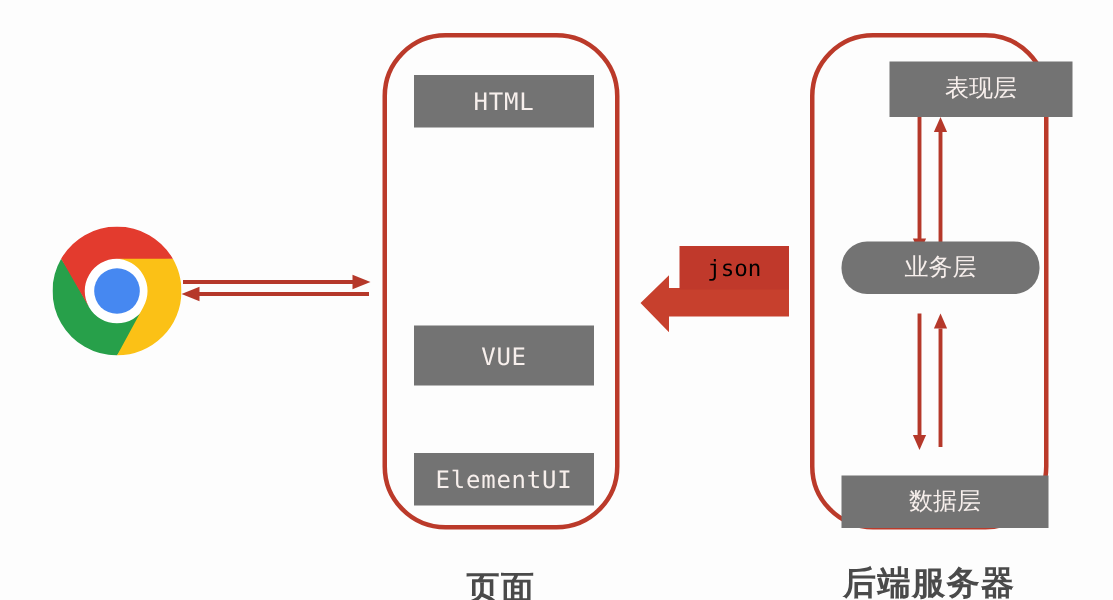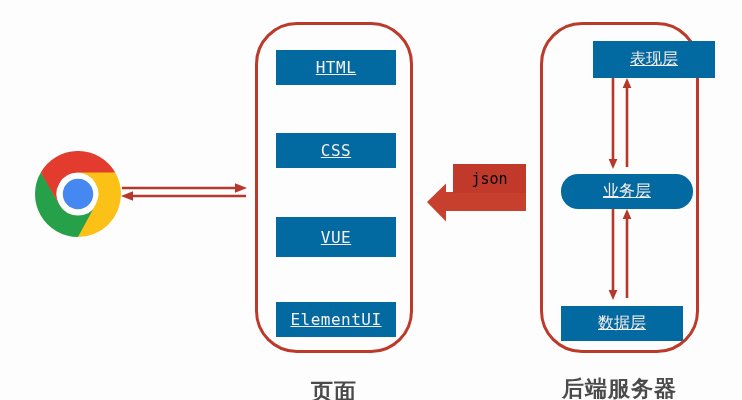--- a/index.html
+++ b/index.html
@@ -17,27 +17,26 @@
     position: absolute;
     border: 3px solid #bb3a2a;
     border-radius: 42px;
     background: transparent;
     box-sizing: border-box;
   }
 
   
   .redbox {
     position: absolute;
-    background: #0369a1;
+    background: #737373;
     color: #f7efec;
     display: flex;
     align-items: center;
     justify-content: center;
     box-sizing: border-box;
-    text-decoration: underline;
   }
   .code-font {
     font-family: "DejaVu Sans Mono", "Liberation Mono", monospace;
     font-size: 16px;
     letter-spacing: 0.5px;
   }
   .cjk-font {
     font-family: "DejaVu Sans", "Liberation Sans", sans-serif;
     font-size: 16px;
   }
@@ -120,28 +119,27 @@
       <polygon points="613,300 608.6,290 617.4,290" fill="#b5382a"></polygon>
     </g>
     <g>
       <line x1="627" y1="219" x2="627" y2="298" stroke="#b5382a" stroke-width="2.6"></line>
       <polygon points="627,209 622.6,219 631.4,219" fill="#b5382a"></polygon>
     </g>
   </svg>
 
   <div class="panel" style="left:255px; top:22px; width:158px; height:331px;">
     <div class="redbox code-font" style="left:18px; top:25px; width:120px; height:35px;">HTML</div>
-    <div class="redbox code-font" style="left:18px; top:108px; width:120px; height:35px;">CSS</div>
     <div class="redbox code-font" style="left:18px; top:192px; width:120px; height:40px;">VUE</div>
     <div class="redbox code-font" style="left:18px; top:277px; width:120px; height:35px; font-size:16px;">ElementUI</div>
   </div>
   <div class="caption" style="left:255px; top:377px; width:158px;">页面</div>
 
   <div class="json-label">json</div>
 
   <div class="panel" style="left:540px; top:22px; width:159px; height:331px;">
     <div class="redbox cjk-font" style="left:18px; top:16px; width:122px; height:37px;margin-left:32px;">表现层</div>
-    <div class="redbox cjk-font" style="left:18px; top:149px; width:132px; height:35px;border-radius:17px;">业务层</div>
-    <div class="redbox cjk-font" style="left:18px; top:281px; width:122px; height:35px;">数据层</div>
+    <div class="redbox cjk-font" style="left:18px; top:136px; width:132px; height:35px;border-radius:17px;">业务层</div>
+    <div class="redbox cjk-font" style="left:18px; top:292px; width:138px; height:35px;">数据层</div>
   </div>
   <div class="caption" style="left:540px; top:374px; width:159px;">后端服务器</div>
 
 </div>
 
 </body></html>

